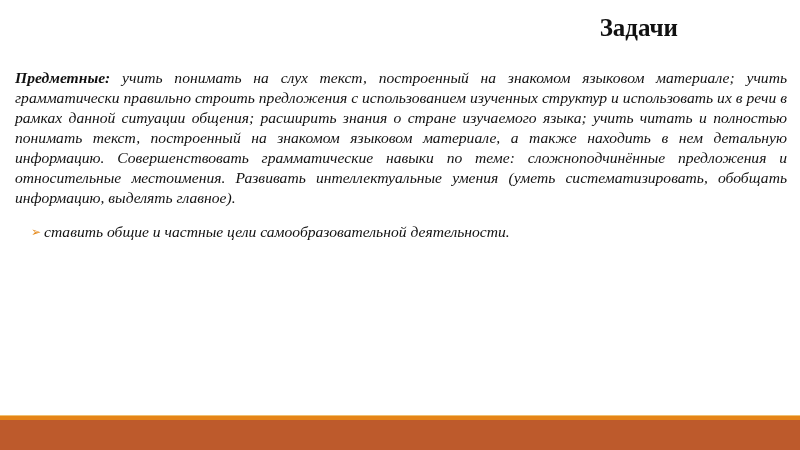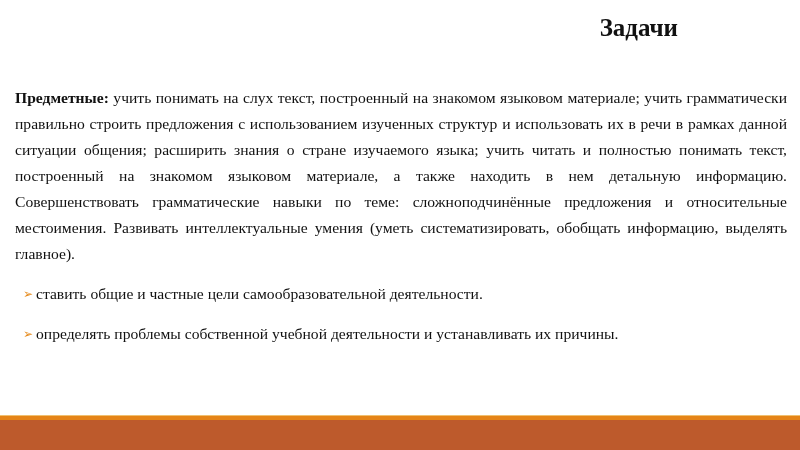--- a/index.html
+++ b/index.html
@@ -23,39 +23,40 @@
       text-align: right;
       font-size: 25px;
       font-weight: bold;
       line-height: 30px;
       padding-left: 0;
     }
     .slide-title span { position: relative; left: -30px; }
     .content {
       position: absolute;
       left: 15px;
-      top: 85px;
+      top: 68px;
       width: 772px;
       font-size: 15.6px;
-      line-height: 26px;
+      line-height: 20px;
+      font-style: italic;
     }
     .para {
       margin: 0;
       text-align: justify;
     }
     .para b { font-weight: bold; }
     .para.subject {
       text-align-last: left;
     }
     .meta {
       margin-top: 14px;
     }
     .bullet {
       position: relative;
-      margin: 8px;
+      margin: 16px;
       text-align: justify;
     }
     .bullet .arrow {
       display: inline-block;
       width: 10px;
       margin-left: -10px;
       margin-right: 3px;
       color: #e58a1c;
       font-family: "DejaVu Sans", sans-serif;
       font-size: 12px;
@@ -91,18 +92,17 @@
 <div class="slide-title">
   <span>Задачи</span>
 </div>
 
 <div class="content">
   <p class="para subject"><b>Предметные:</b><span> учить понимать на слух текст, построенный на знакомом языковом материале; учить грамматически правильно строить предложения с использованием изученных структур и использовать их в речи в рамках данной ситуации общения; расширить знания о стране изучаемого языка; учить читать и полностью понимать текст, построенный на знакомом языковом материале, а также находить в нем детальную информацию. Совершенствовать грамматические навыки по теме: сложноподчинённые предложения и относительные местоимения. Развивать интеллектуальные умения (уметь систематизировать, обобщать информацию, выделять главное).</span></p>
 
 
   <div class="bullets">
     <p class="bullet b1"><span class="arrow">➢</span><span>ставить общие и частные цели самообразовательной деятельности.</span></p>
-    <p class="bullet b2"><span class="arrow">➢</span><span>определять проблемы собственной учебной деятельности и устанавливать их причины.</span></p>
   </div>
 </div>
 
 <div class="footer-stripe"></div>
 <div class="footer-band"></div>
 
 </body></html>

